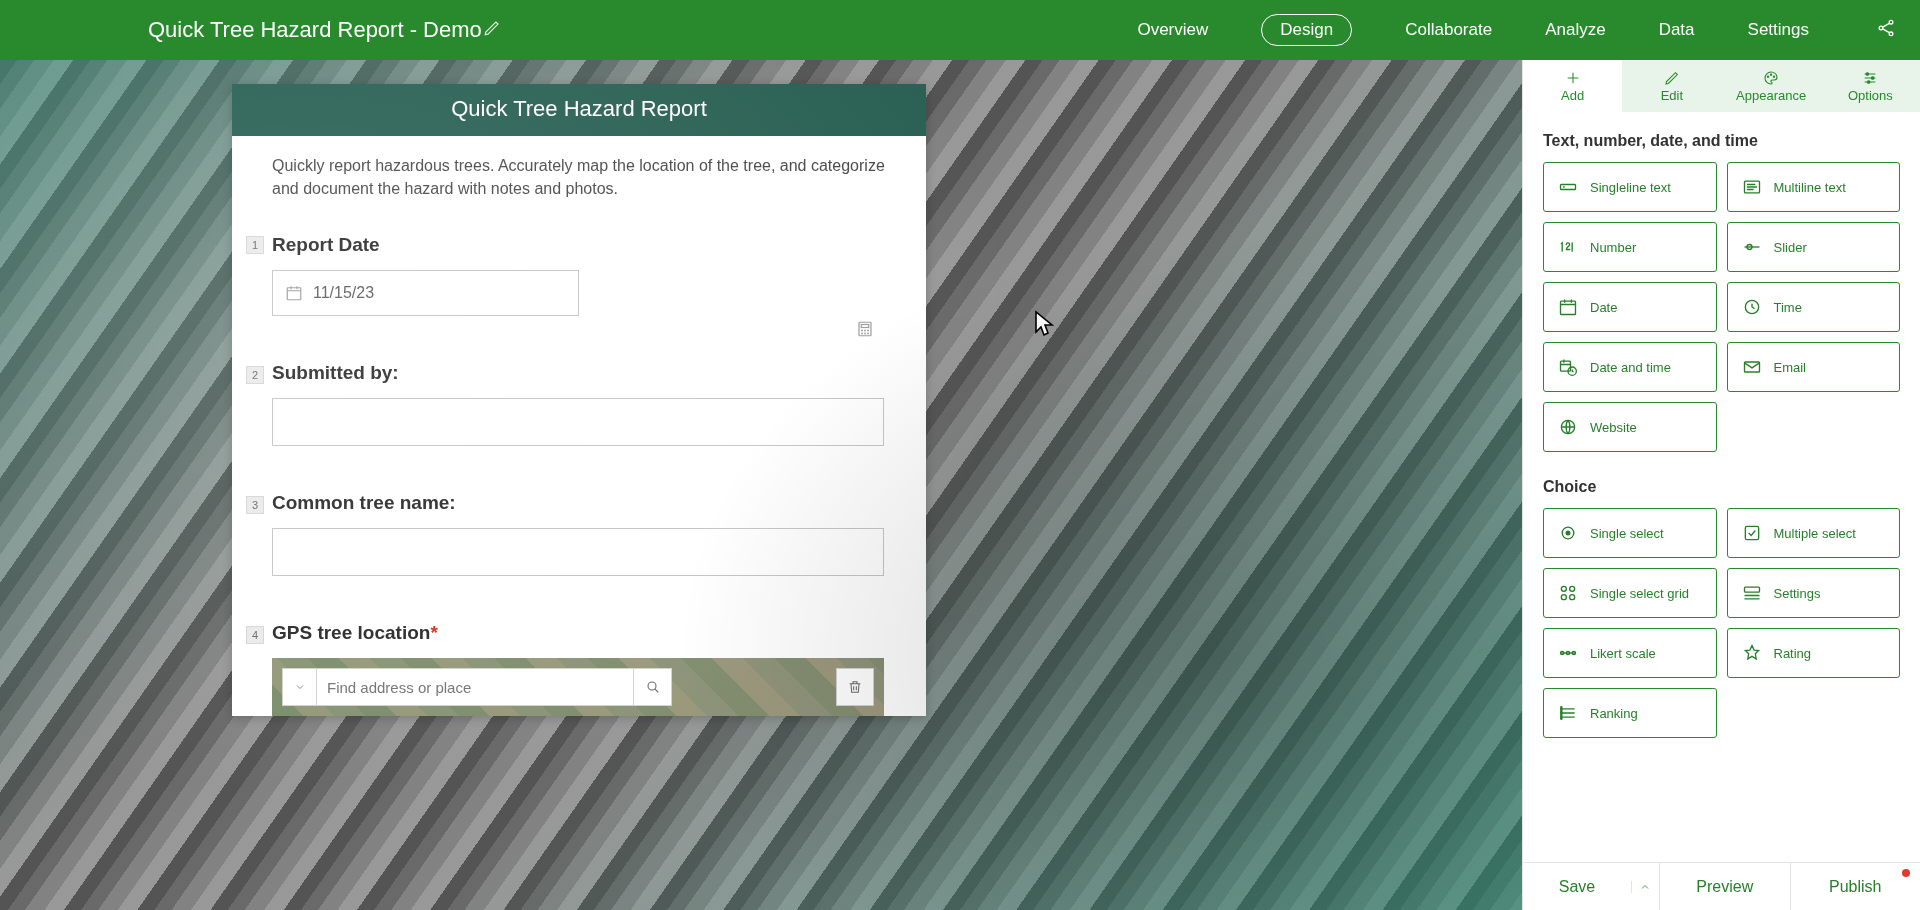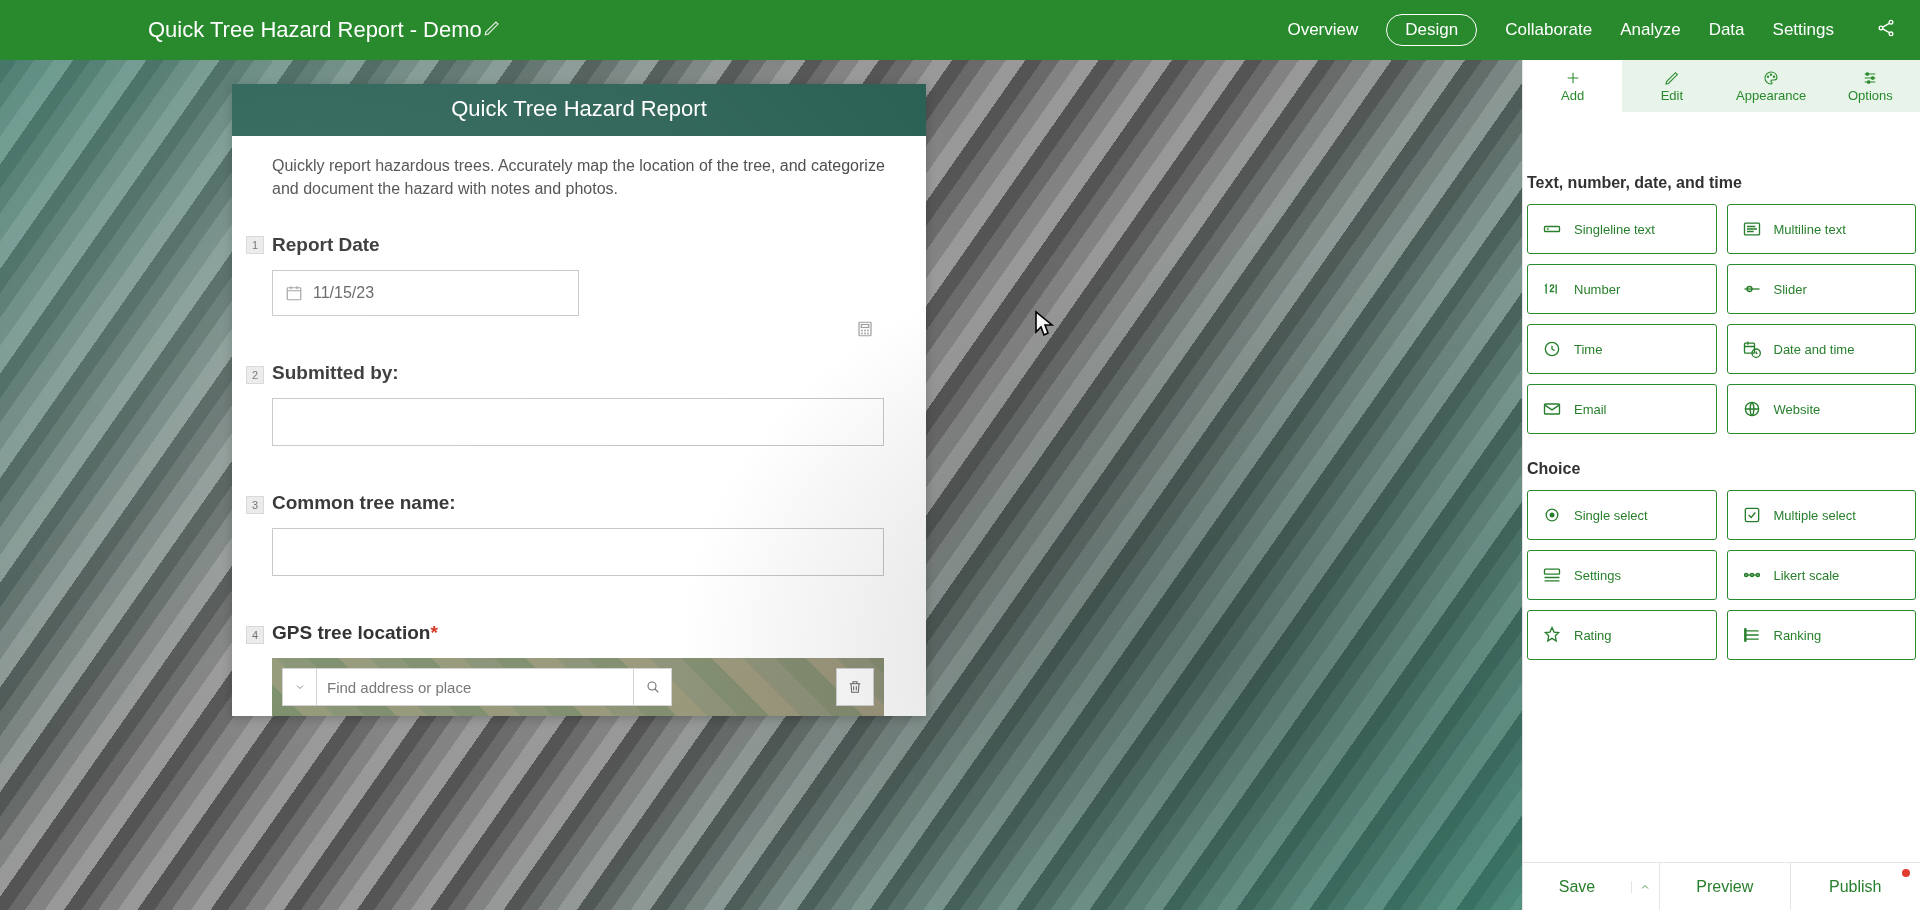--- a/index.html
+++ b/index.html
@@ -11,21 +11,21 @@
     height: 60px;
     background: #288a2c;
     color: #fff;
     display: flex;
     align-items: center;
     padding: 0 24px 0 148px;
   }
   .title-wrap { display: flex; align-items: center; gap: 1px; flex: 0 0 auto; }
   .title-text { font-size: 22px; font-weight: 400; }
   .edit-pencil { opacity: .85; cursor: pointer; }
-  .nav { margin-left: auto; display: flex; align-items: center; gap: 28px; font-size: 17px; }
+  .nav { margin-left: auto; display: flex; align-items: center; gap: 53px; font-size: 17px; }
   .nav-item { cursor: pointer; }
   .nav-item.active { border: 1px solid #fff; border-radius: 999px; padding: 5px 18px; }
   .share-ic { margin-left: 14px; cursor: pointer; }
 
   
   .main { flex: 1; display: flex; min-height: 0; }
   .canvas {
     flex: 1;
     position: relative;
     overflow: hidden;
@@ -103,21 +103,21 @@
 
   
   .cursor { position:absolute; left:1034px; top:250px; pointer-events:none; }
 
   
   .panel { width: 398px; background:#fff; display:flex; flex-direction:column; border-left:1px solid #e4e4e4; }
   .panel-tabs { display:flex; height:52px; }
   .ptab { flex:1; display:flex; flex-direction:column; align-items:center; justify-content:center; gap:2px; font-size:13px; color:#288a2c; cursor:pointer; background:#e8f3e9; }
   .ptab.active { background:#fff; }
   .ptab svg { stroke:#288a2c; }
-  .panel-body { flex:1; overflow:auto; padding:14px 4px 10px;margin-top:42px; }
+  .panel-body { flex:1; overflow:auto; padding:14px 20px 10px; }
   .sect-head { font-size:16px; font-weight:600; color:#323232; margin:6px 0 12px; }
   .grid { display:grid; grid-template-columns:1fr 1fr; gap:10px; }
   .ft {
     height:50px; border:1px solid #288a2c; border-radius:3px;
     display:flex; align-items:center; gap:12px; padding:0 14px;
     color:#277f2b; font-size:13px; cursor:pointer; background:#fff;
   }
   .ft svg { flex:0 0 auto; }
 
   .panel-footer { height:48px; display:flex; border-top:1px solid #e4e4e4; }
@@ -304,20 +304,27 @@
         </div>
         <div class="ft">
           <svg width="20" height="20" viewBox="0 0 24 24">
               <path d="M3 12h18"></path>
               <circle cx="9" cy="12" r="3"></circle>
             </svg>
           <span>Slider</span>
         </div>
         <div class="ft">
           <svg width="20" height="20" viewBox="0 0 24 24">
+              <rect x="3" y="5" width="18" height="16" rx="1"></rect>
+              <path d="M3 9h18M8 3v4M16 3v4"></path>
+            </svg>
+          <span>Date</span>
+        </div>
+        <div class="ft">
+          <svg width="20" height="20" viewBox="0 0 24 24">
               <circle cx="12" cy="12" r="8"></circle>
               <path d="M12 8v4l3 2"></path>
             </svg>
           <span>Time</span>
         </div>
         <div class="ft">
           <svg width="20" height="20" viewBox="0 0 24 24">
               <rect x="3" y="5" width="12" height="12" rx="1"></rect>
               <path d="M3 9h12M7 3v4"></path>
               <circle cx="17" cy="17" r="5"></circle>
@@ -349,20 +356,29 @@
               <circle cx="12" cy="12" r="3" fill="#277f2b" stroke="none"></circle>
             </svg>
           <span>Single select</span>
         </div>
         <div class="ft">
           <svg width="20" height="20" viewBox="0 0 24 24">
               <rect x="4" y="4" width="16" height="16" rx="2"></rect>
               <path d="M8 12l3 3 5-6"></path>
             </svg>
           <span>Multiple select</span>
+        </div>
+        <div class="ft">
+          <svg width="20" height="20" viewBox="0 0 24 24">
+              <circle cx="7" cy="7" r="3"></circle>
+              <circle cx="17" cy="7" r="3"></circle>
+              <circle cx="7" cy="17" r="3"></circle>
+              <circle cx="17" cy="17" r="3"></circle>
+            </svg>
+          <span>Single select grid</span>
         </div>
         <div class="ft">
           <svg width="20" height="20" viewBox="0 0 24 24">
               <rect x="3" y="5" width="18" height="6" rx="1"></rect>
               <path d="M3 15h18M3 19h18"></path>
             </svg>
           <span>Settings</span>
         </div>
         <div class="ft">
           <svg width="20" height="20" viewBox="0 0 24 24">

